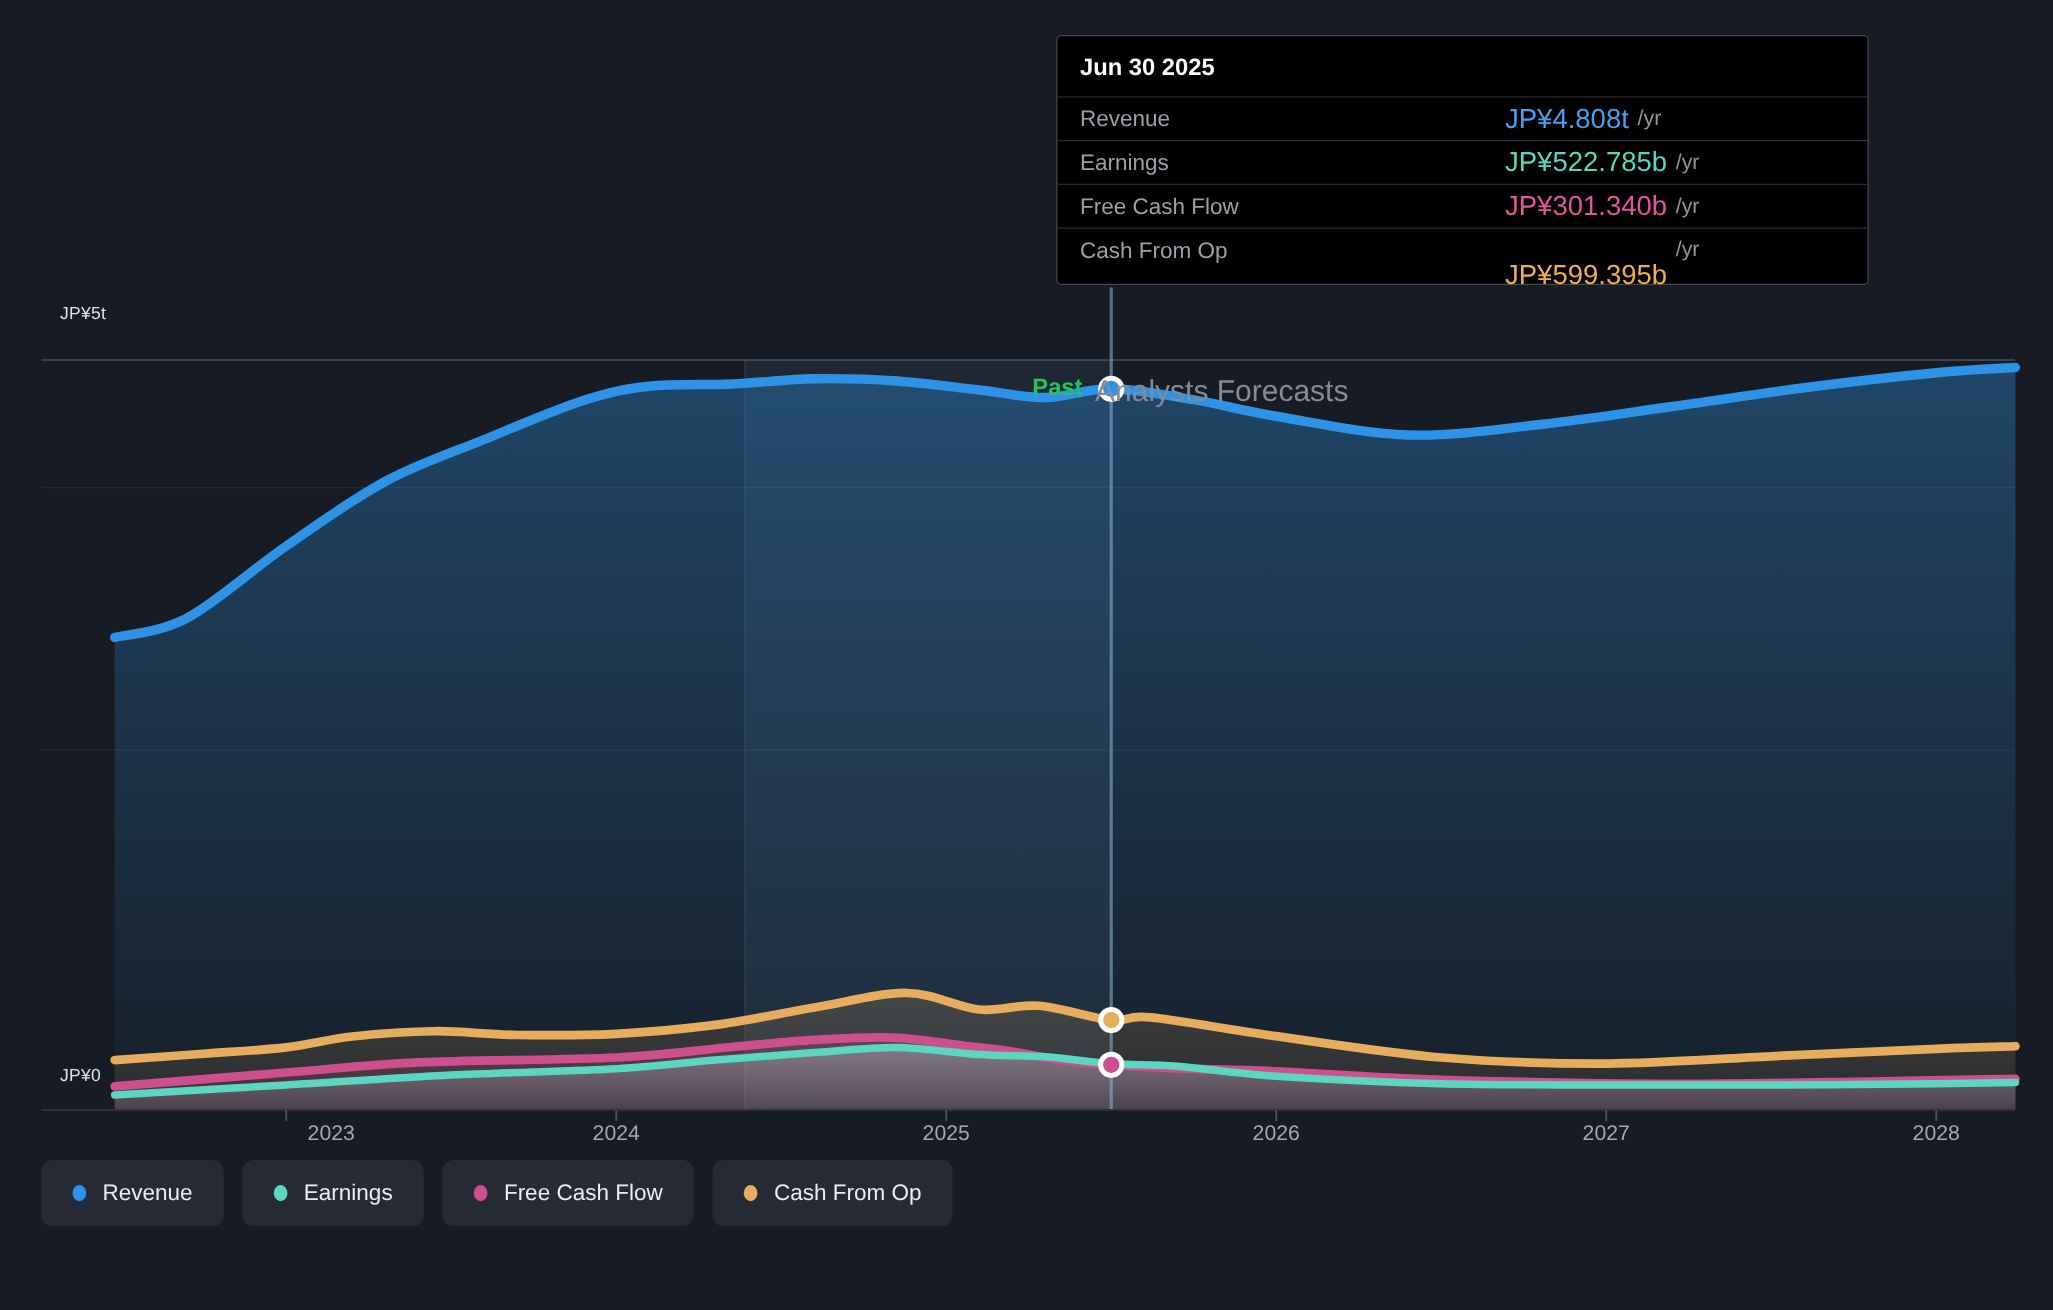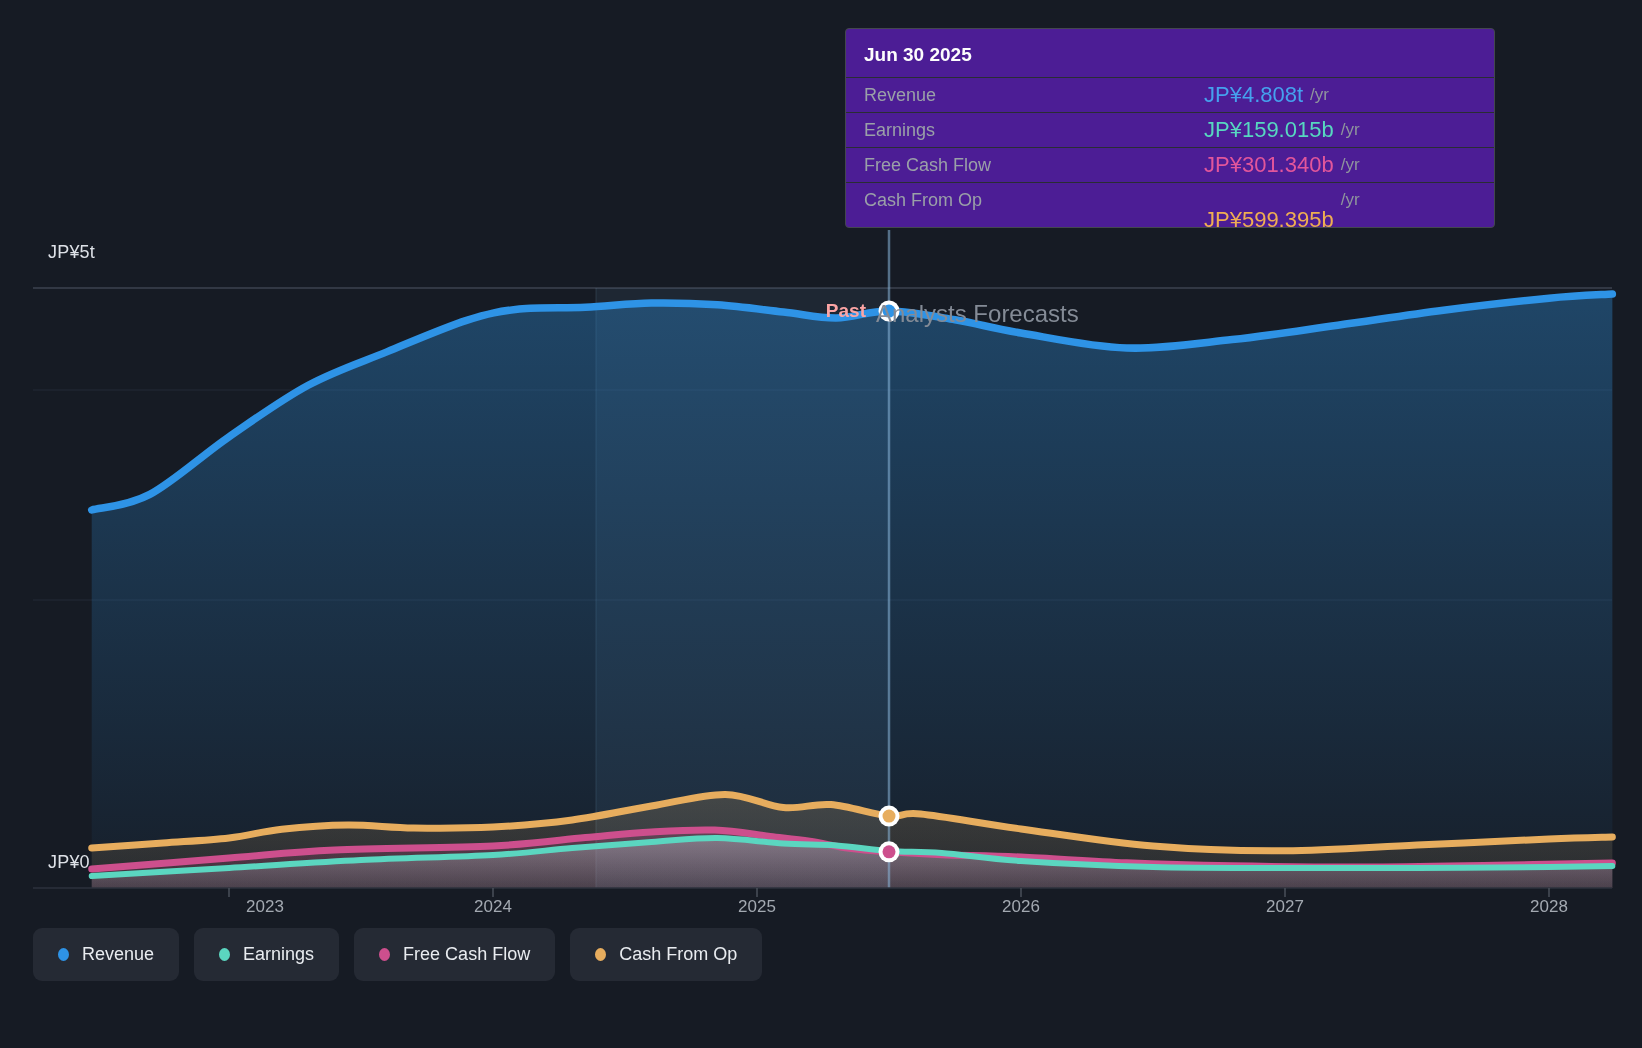--- a/index.html
+++ b/index.html
@@ -5,34 +5,34 @@
   html,body{margin:0;padding:0;background:#10141b;}
   .stage{
     position:relative;width:1642px;height:1048px;overflow:hidden;
     background:#161b24;
     font-family:"Liberation Sans",sans-serif;
     -webkit-font-smoothing:antialiased;
   }
   .stage *{box-sizing:border-box;}
   svg.chart{position:absolute;left:0;top:0;}
 
-  .y-label{position:absolute;left:48px;color:#dde1e7;font-size:18px;font-weight:500;letter-spacing:.2px;}
+  .y-label{position:absolute;left:48px;color:#dde1e7;font-size:14px;font-weight:500;letter-spacing:.2px;}
   .y-label.top{top:242px;}
   .y-label.zero{top:852px;}
 
   .past-label{position:absolute;left:786px;width:80px;top:300px;text-align:right;
-    color:#fca5a5;font-size:19px;font-weight:700;}
+    color:#22c55e;font-size:19px;font-weight:700;}
   .forecast-label{position:absolute;left:876px;top:300px;color:#848b96;font-size:24px;}
 
   .x-axis{position:absolute;left:0;top:897px;width:100%;height:24px;}
   .x-axis .xl{position:absolute;transform:translateX(-50%);color:#a3a9b1;font-size:17px;}
 
   .tooltip{
     position:absolute;left:845px;top:28px;width:650px;height:200px;
-    background:#4c1d95;border:1px solid #43474e;border-radius:4px;
+    background:#000000;border:1px solid #43474e;border-radius:4px;
     color:#fff;z-index:5;
   }
   .tooltip .tt-date{padding:15px 18px 11px 18px;font-size:19px;font-weight:700;color:#fdfdfd;}
   .tooltip .tt-row{display:flex;align-items:center;height:35px;border-top:1px solid #2a2d33;padding:0 18px;}
   .tooltip .tt-label{width:340px;flex:none;color:#9aa0a8;font-size:18px;}
   .tooltip .tt-value{font-size:22px;font-weight:400;}
   .tooltip .tt-suffix{color:#8f959d;font-size:17px;margin-left:7px;font-weight:400;}
 
   .legend{position:absolute;left:33px;top:928px;display:flex;gap:15px;}
   .legend-item{
@@ -113,21 +113,21 @@
   <div class="tooltip">
     <div class="tt-date">Jun 30 2025</div>
     <div id="tt-rows">
         <div class="tt-row">
           <span class="tt-label">Revenue</span>
           <span class="tt-value" style="color: rgb(69, 161, 238);">JP¥4.808t</span>
           <span class="tt-suffix">/yr</span>
         </div>
         <div class="tt-row">
           <span class="tt-label">Earnings</span>
-          <span class="tt-value" style="color: rgb(87, 216, 192);">JP¥159.015b</span>
+          <span class="tt-value" style="color: rgb(87, 216, 192);">JP¥522.785b</span>
           <span class="tt-suffix">/yr</span>
         </div>
         <div class="tt-row">
           <span class="tt-label">Free Cash Flow</span>
           <span class="tt-value" style="color: rgb(226, 86, 155);">JP¥301.340b</span>
           <span class="tt-suffix">/yr</span>
         </div>
         <div class="tt-row">
           <span class="tt-label">Cash From Op</span>
           <span class="tt-value" style="color: rgb(239, 174, 82); margin-top: 40px;">JP¥599.395b</span>

